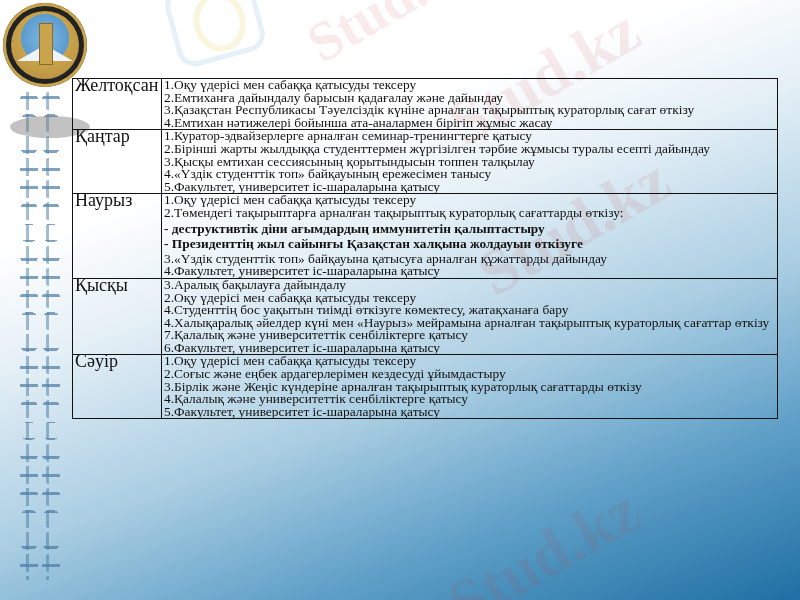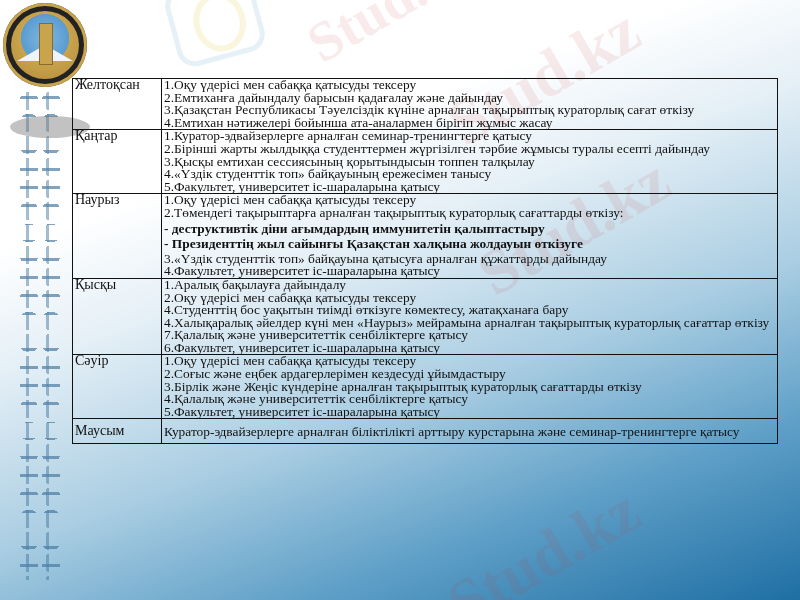--- a/index.html
+++ b/index.html
@@ -50,21 +50,21 @@
   }
   .shadow-ellipse {
     position:absolute; left:10px; top:116px; width:80px; height:22px; border-radius:50%;
     background:rgba(120,120,120,0.45);
   }
   table.plan {
     position:absolute; left:72px; top:78px; width:706px; border-collapse:collapse;
     font-size:13.4px; line-height:12.6px;
   }
   table.plan td { border:1.5px solid #111; vertical-align:top; padding:0 2px; }
-  td.month { width:84px; padding-top:2px; font-size:14px; }
+  td.month { width:84px; padding-top:2px; font-size:18px; }
   td.items { padding-top:0; }
   .line { display:block; white-space:normal; }
   .line.spaced { margin:3px 0 2px;font-weight:bold; }
   tr.last td.items .line { line-height:19px; }
 </style>
 </head>
 <body>
 
 <div class="wm-logo"></div>
 <div class="watermark" style="left:440px; top:40px;">Stud.kz</div>
@@ -109,38 +109,32 @@
         <span class="line">2.Төмендегі тақырыптарға арналған тақырыптық кураторлық сағаттарды өткізу:</span>
         <span class="line spaced">- деструктивтік діни ағымдардың иммунитетін қалыптастыру</span>
         <span class="line spaced">- Президенттің жыл  сайынғы Қазақстан халқына жолдауын  өткізуге</span>
         <span class="line">3.«Үздік студенттік топ» байқауына қатысуға арналған құжаттарды дайындау</span>
         <span class="line">4.Факультет, университет іс-шараларына қатысу</span>
       </td>
     </tr>
     <tr>
       <td class="month">Қысқы</td>
       <td class="items">
-        <span class="line">1.Аралық бақылауға дайындалу</span>
+        <span class="line">3.Аралық бақылауға дайындалу</span>
         <span class="line">2.Оқу үдерісі мен сабаққа қатысуды тексеру</span>
         <span class="line">4.Студенттің бос уақытын тиімді өткізуге көмектесу, жатақханаға бару</span>
         <span class="line">4.Халықаралық әйелдер күні мен «Наурыз» мейрамына арналған тақырыптық кураторлық сағаттар өткізу</span>
         <span class="line">7.Қалалық және университеттік сенбіліктерге қатысу</span>
         <span class="line">6.Факультет, университет іс-шараларына қатысу</span>
       </td>
     </tr>
     <tr>
       <td class="month">Сәуір</td>
       <td class="items">
         <span class="line">1.Оқу үдерісі мен сабаққа қатысуды тексеру</span>
         <span class="line">2.Соғыс және еңбек ардагерлерімен кездесуді ұйымдастыру</span>
         <span class="line">3.Бірлік және Жеңіс күндеріне арналған тақырыптық кураторлық сағаттарды өткізу</span>
         <span class="line">4.Қалалық және университеттік сенбіліктерге қатысу</span>
         <span class="line">5.Факультет, университет іс-шараларына қатысу</span>
       </td>
     </tr>
-    <tr class="last">
-      <td class="month" style="padding-top:6px;">Маусым</td>
-      <td class="items" style="padding-top:3px; padding-bottom:2px;">
-        <span class="line">Куратор-эдвайзерлерге  арналған біліктілікті арттыру курстарына және семинар-тренингтерге қатысу</span>
-      </td>
-    </tr>
   </tbody>
 </table>
 
 </body></html>

